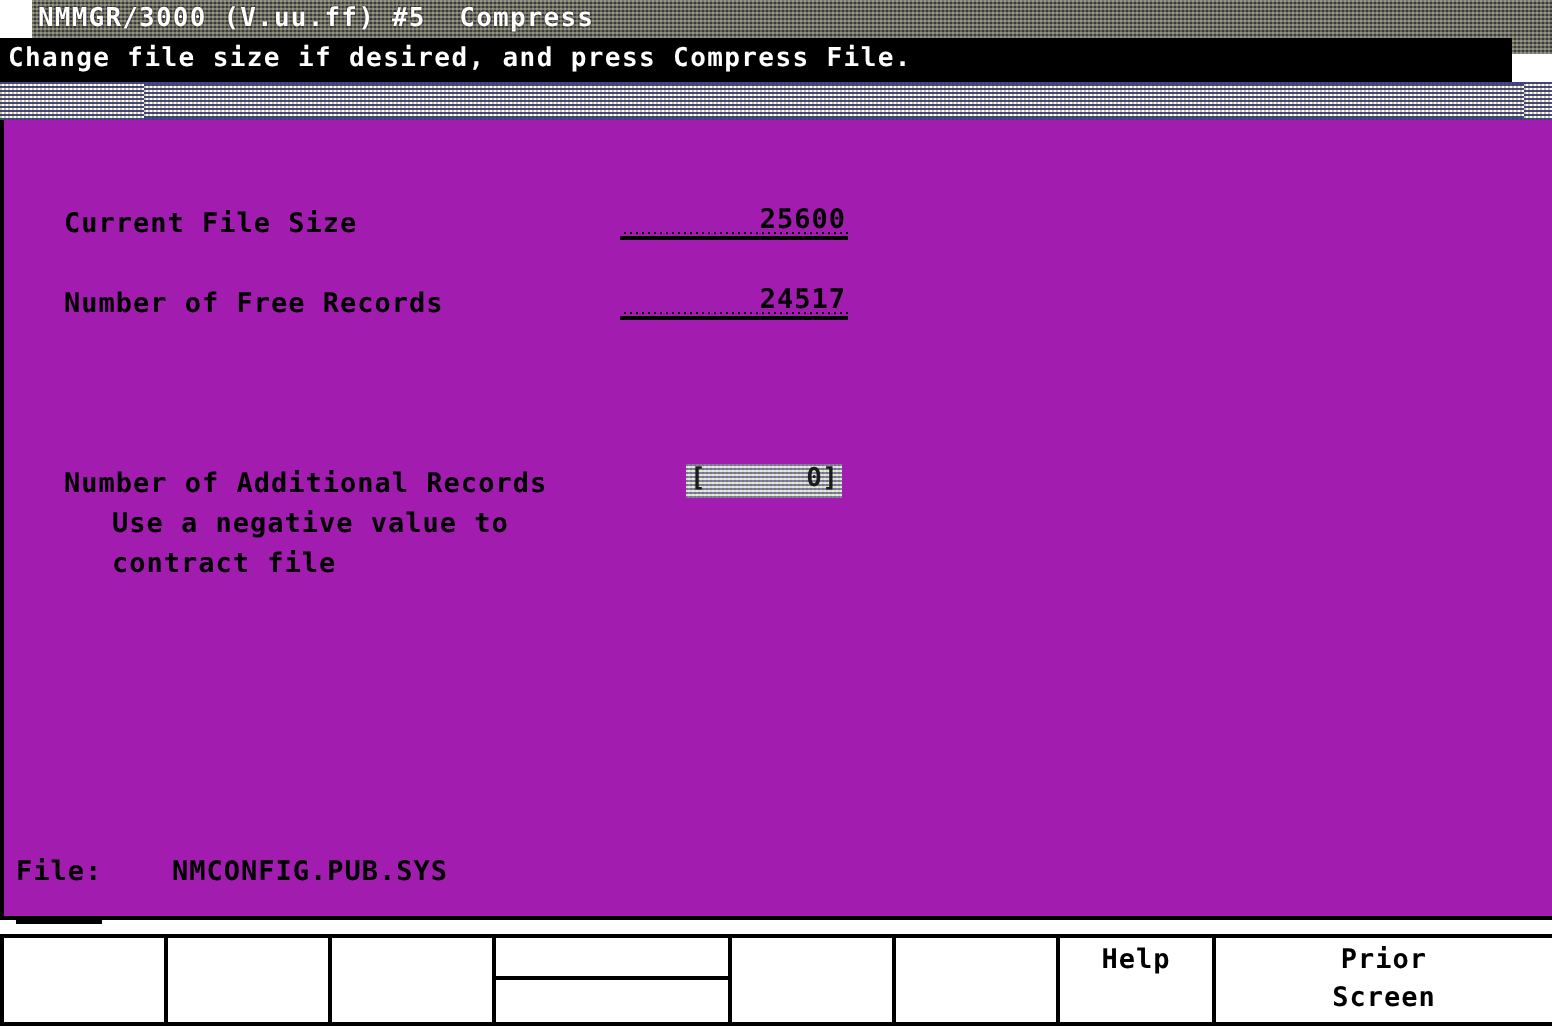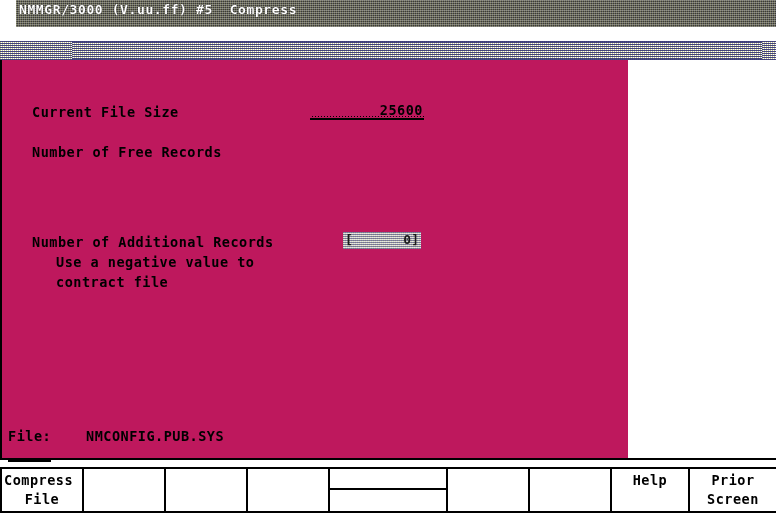--- a/index.html
+++ b/index.html
@@ -104,22 +104,22 @@
   #command-input {
     position: absolute;
     left: 72px; top: 1px;
     width: 690px; height: 17px;
   }
 
   
   #body-area {
     position: absolute;
     left: 0; top: 60px;
-    width: 628px; height: 398px;
-    background: #be185d;
+    width: 776px; height: 398px;
+    background: #a21caf;
     border-left: 2px solid #000000;
     box-sizing: border-box;
   }
 
   .field-row {
     position: absolute;
     white-space: pre;
     font-size: 13.5px;
     line-height: 16px;
     font-weight: bold;
@@ -250,59 +250,62 @@
 </style>
 </head>
 <body>
 
 <div id="terminal">
 
   <div id="title-bar" class="">
     <div class="txt">NMMGR/3000 (V.uu.ff) #5  Compress</div>
   </div>
 
+  <div id="banner">
+    <div class="txt">Change file size if desired, and press Compress File.</div>
+  </div>
 
   <div id="command-bar" class="dither">
     <div id="command-label">Command:</div>
     <div id="command-input" class="dither" title=""></div>
   </div>
 
   <div id="body-area">
 
     <div class="field-row label" style="left:30px; top:44px;">Current File Size</div>
     <div class="ro-field" style="left:308px; top:42px; width:114px;">
       <span class="dots"></span>
       <span class="val">25600</span>
     </div>
 
     <div class="field-row label" style="left:30px; top:84px;">Number of Free Records</div>
+    <div class="ro-field" style="left:308px; top:82px; width:114px;">
+      <span class="dots"></span>
+      <span class="val">24517</span>
+    </div>
 
     <div class="field-row label" style="left:30px; top:174px;">Number of Additional Records</div>
     <div class="field-row label" style="left:54px; top:194px;">Use a negative value to</div>
     <div class="field-row label" style="left:54px; top:214px;">contract file</div>
 
     <div id="additional-records-field" style="left:341px; top:172px;">
       <span class="bracket-l">[</span>
       <span class="entry-val">0</span>
       <span class="bracket-r">]</span>
     </div>
 
     <div id="file-line">
       <span id="file-label">File:</span>
       <span id="file-value">NMCONFIG.PUB.SYS</span>
     </div>
 
   </div>
 
   <div id="fkey-top-rule"></div>
   <div id="fkey-bar">
-    <div class="fkey k1" style="flex:0 0 84px;">
-      <span class="fk-line1">Compress</span>
-      <span class="fk-line2">File</span>
-    </div>
     <div class="fkey" style="flex:0 0 84px;">
       <span class="fk-line1"></span>
       <span class="fk-line2"></span>
     </div>
     <div class="fkey" style="flex:0 0 84px;">
       <span class="fk-line1"></span>
       <span class="fk-line2"></span>
     </div>
     <div class="fkey" style="flex:0 0 84px;">
       <span class="fk-line1"></span>

